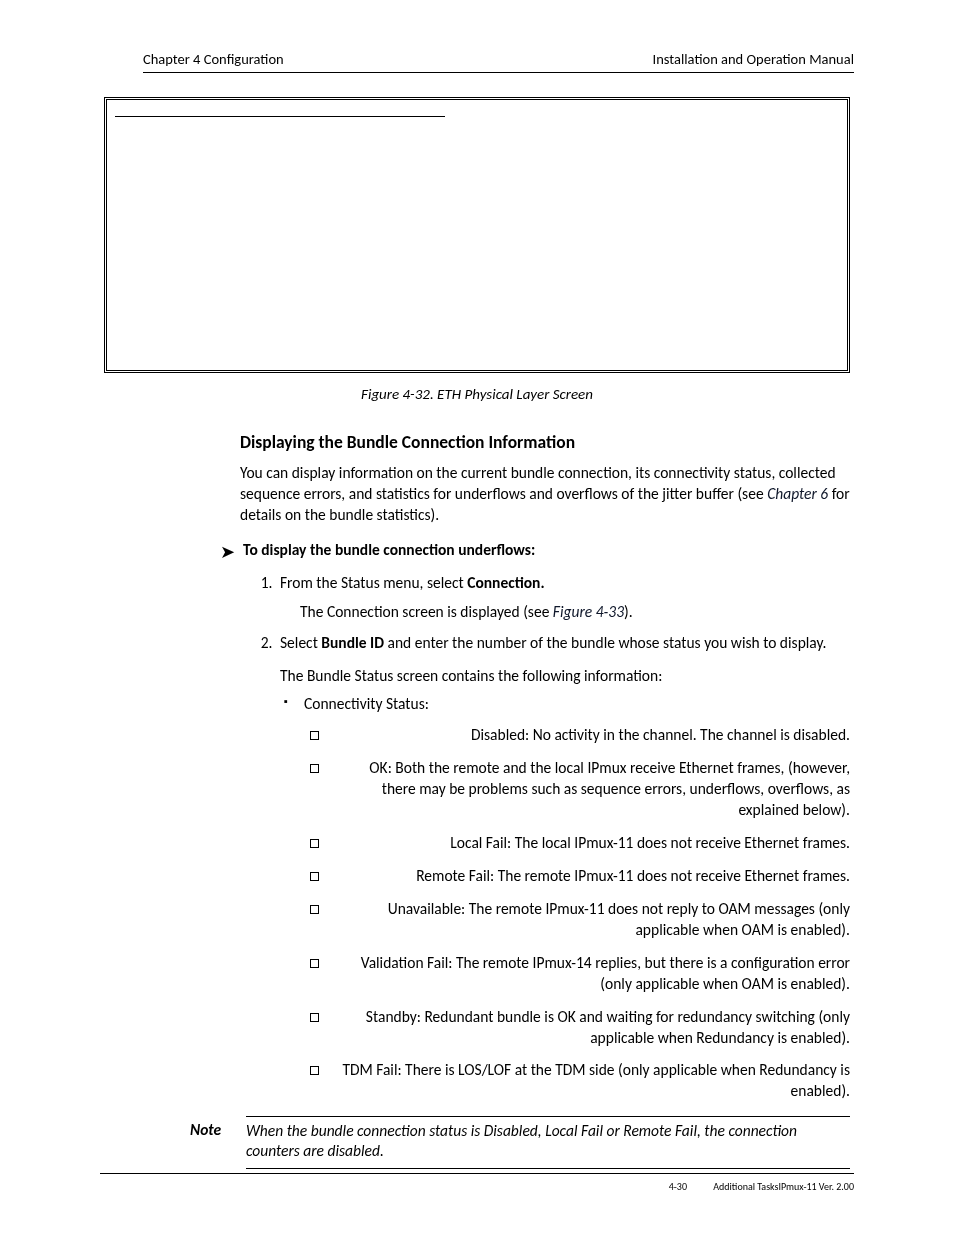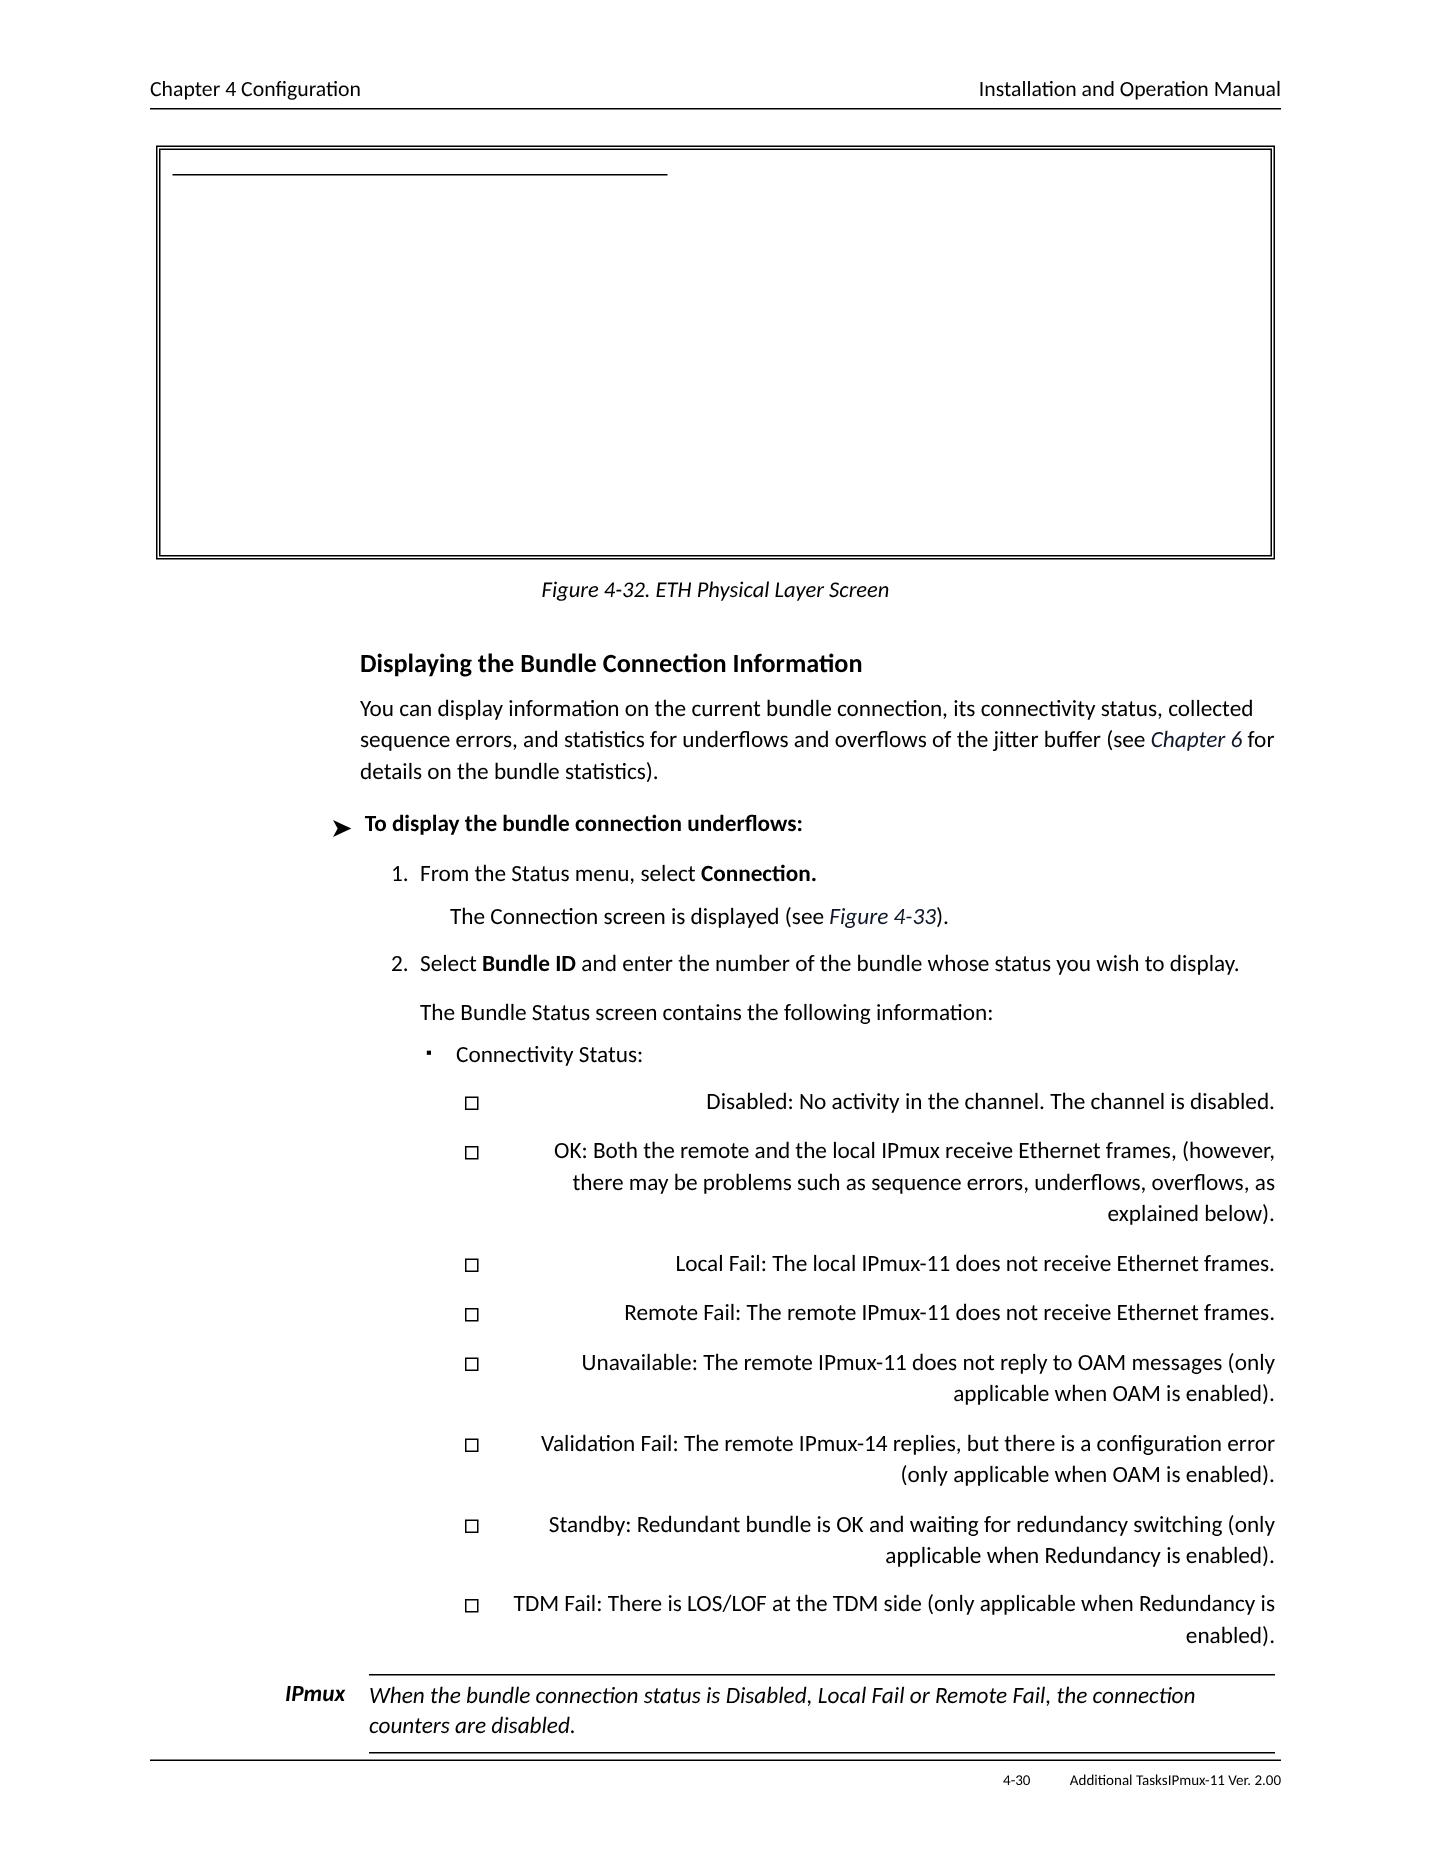--- a/index.html
+++ b/index.html
@@ -17,20 +17,21 @@
     box-sizing: border-box;
     padding: 50px 100px 40px 100px;
   }
   .running-head {
     display: flex;
     justify-content: space-between;
     font-size: 14.5px;
     padding-bottom: 4px;
     border-bottom: 1px solid #000;
     margin-bottom: 24px;
+    margin-left: 43px;
   }
   .figure-box {
     border: 3px double #000;
     height: 270px;
     margin: 0 4px 12px 4px;
   }
   .figure-inner-rule {
     border-bottom: 1px solid #000;
     width: 330px;
     margin: 16px 0 0 8px;
@@ -209,21 +210,21 @@
             <li>Validation Fail: The remote IPmux-14 replies, but there is a configuration error (only applicable when OAM is enabled).</li>
             <li>Standby: Redundant bundle is OK and waiting for redundancy switching (only applicable when Redundancy is enabled).</li>
             <li>TDM Fail: There is LOS/LOF at the TDM side (only applicable when Redundancy is enabled).</li>
           </ul>
         </li>
       </ul>
     </li>
   </ol>
 
   <div class="note-block">
-    <div class="note-label">IPmux</div>
+    <div class="note-label">Note</div>
     <div class="note-body">When the bundle connection status is Disabled, Local Fail or Remote Fail, the connection counters are disabled.</div>
   </div>
 
   <div class="footer">
     <div class="left">
       <span class="pn">4-30</span>
       <span>Additional Tasks</span>
     </div>
     <div>IPmux-11 Ver. 2.00</div>
   </div>

